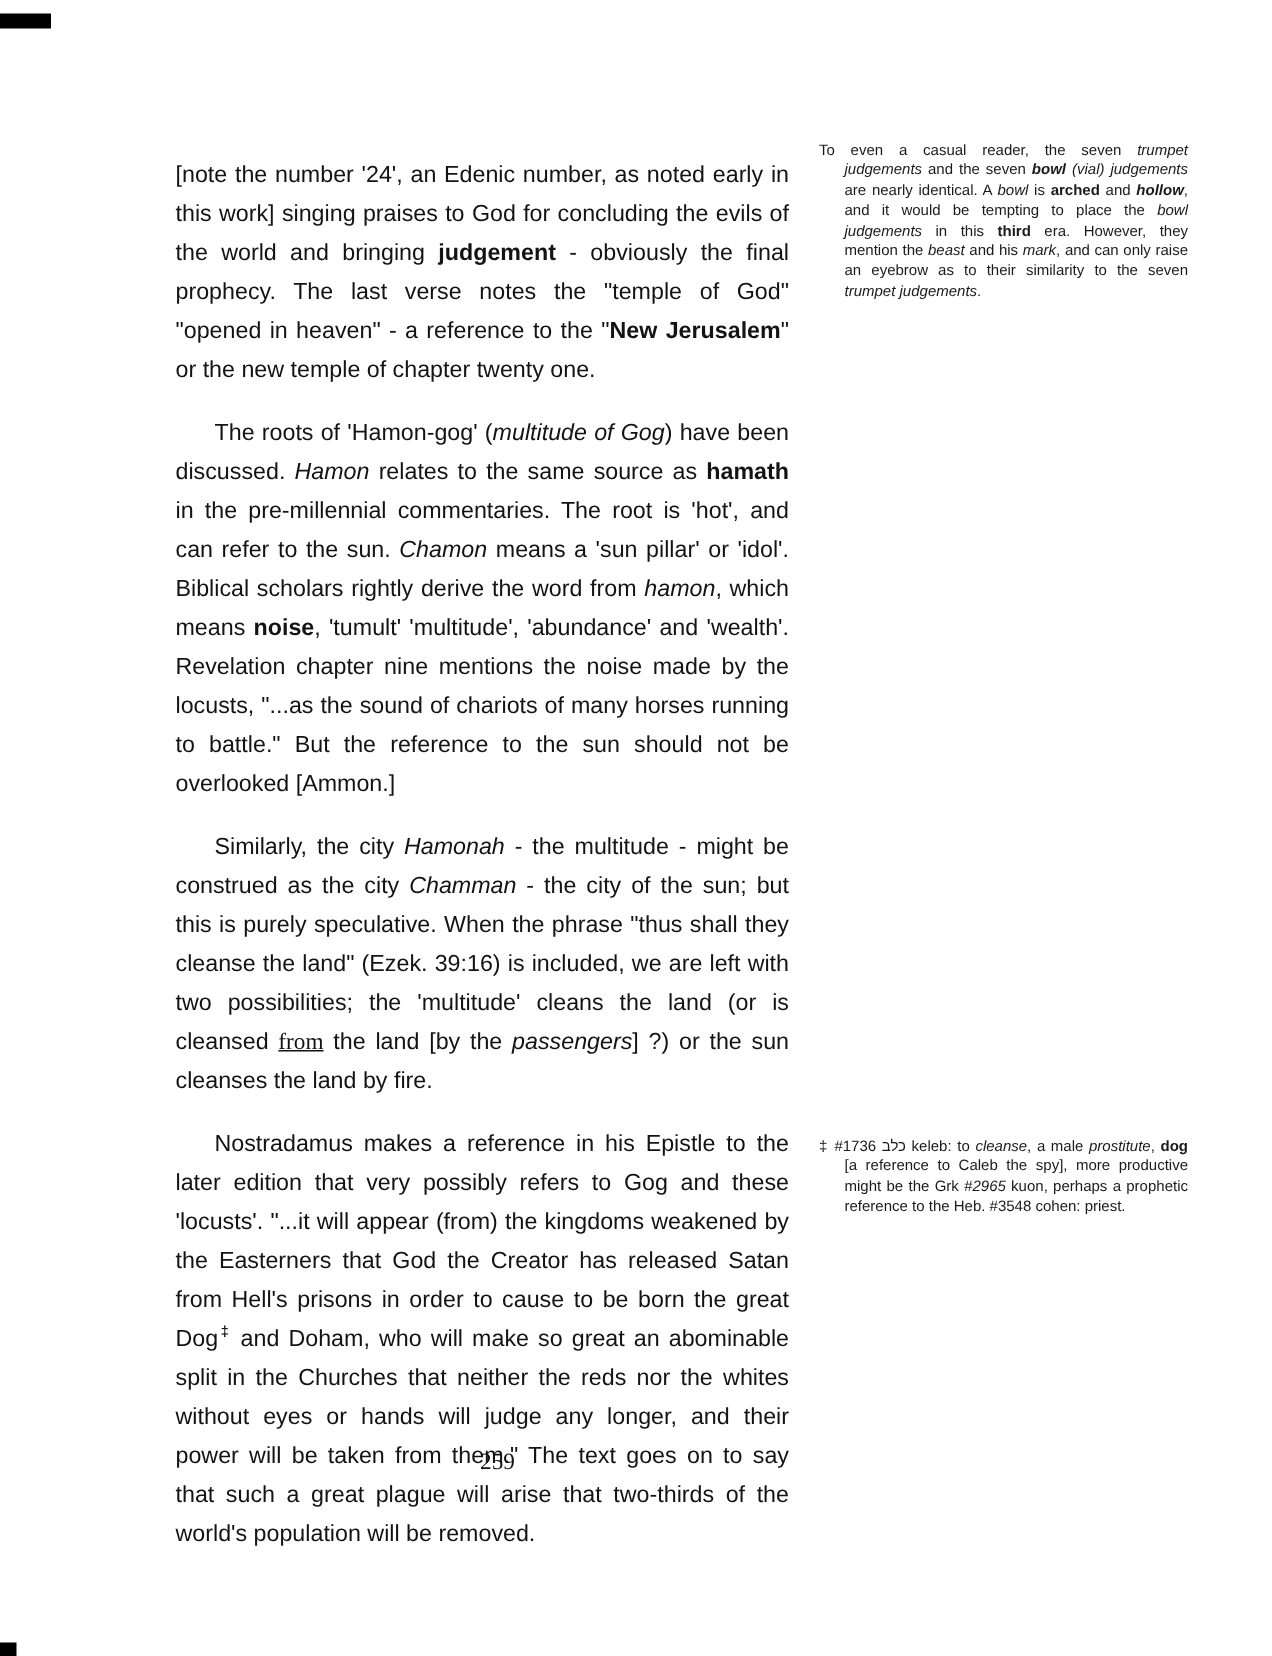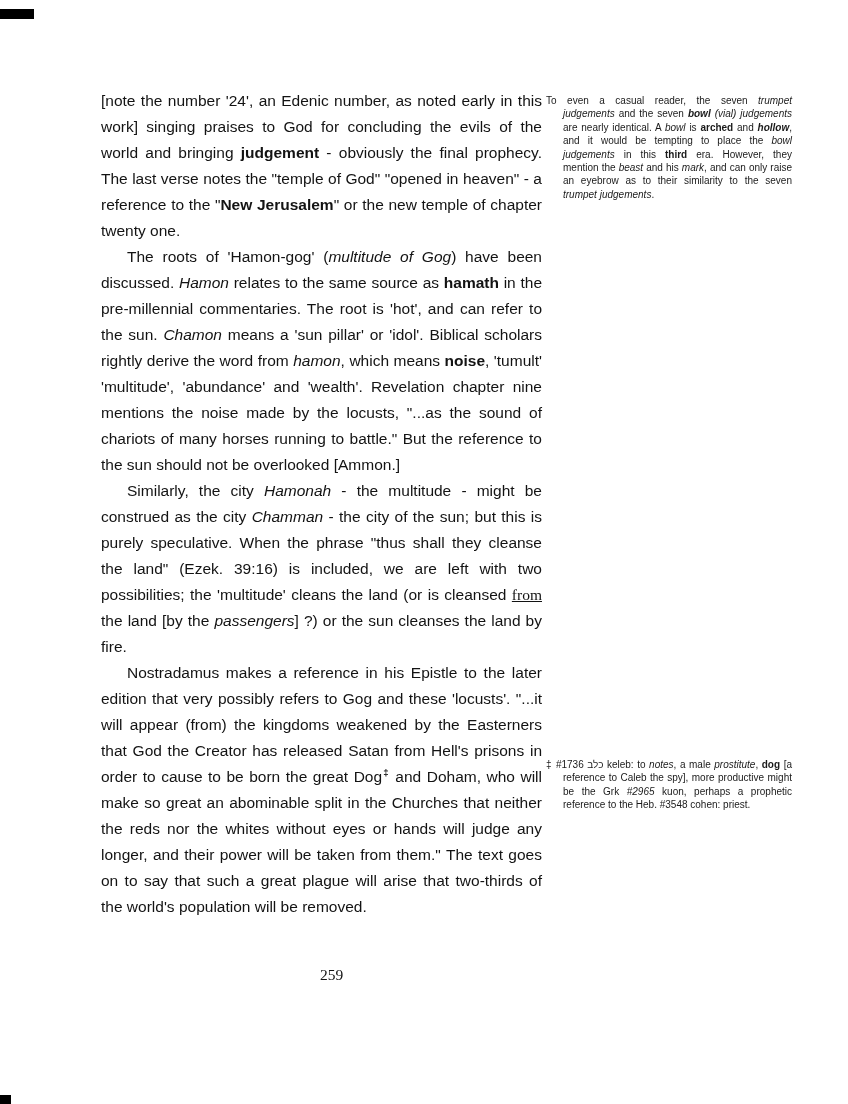--- a/index.html
+++ b/index.html
@@ -20,21 +20,21 @@
   .main-text {
     position: absolute;
     left: 101px;
     top: 88px;
     width: 441px;
     font-size: 15.5px;
     line-height: 26px;
     text-align: justify;
   }
   .main-text p {
-    margin: 0;
+    margin: 16px;
     padding: 0;
   }
   .main-text p.indent {
     text-indent: 26px;
   }
   
   .margin-note {
     position: absolute;
     left: 546px;
     width: 246px;
@@ -101,20 +101,20 @@
     <p class="indent"><span>The roots of 'Hamon-gog' (</span><span class="seg-i">multitude of Gog</span><span>) have been discussed.  </span><span class="seg-i">Hamon</span><span> relates to the same source as </span><span class="seg-b">hamath</span><span> in the pre-millennial commentaries.  The root is 'hot', and can refer to the sun.  </span><span class="seg-i">Chamon</span><span> means a 'sun pillar' or 'idol'.  Biblical scholars rightly derive the word from </span><span class="seg-i">hamon</span><span>, which means </span><span class="seg-b">noise</span><span>, 'tumult' 'multitude', 'abundance' and 'wealth'.  Revelation chapter nine mentions the noise made by the locusts, "...as the sound of chariots of many horses running to battle."  But the reference to the sun should not be overlooked [Ammon.]</span></p>
     <p class="indent"><span>Similarly, the city </span><span class="seg-i">Hamonah</span><span> - the multitude - might be construed as the city </span><span class="seg-i">Chamman</span><span> - the city of the sun;  but this is purely speculative.  When the phrase "thus shall they cleanse the land" (Ezek. 39:16) is included, we are left with two possibilities;  the 'multitude' cleans the land (or is cleansed </span><span class="seg-u">from</span><span> the land [by the </span><span class="seg-i">passengers</span><span>] ?) or the sun cleanses the land by fire.</span></p>
     <p class="indent"><span>Nostradamus makes a reference in his Epistle to the later edition that very possibly refers to Gog and these 'locusts'.  "...it will appear (from) the kingdoms weakened by the Easterners that God the Creator has released Satan from Hell's prisons in order to cause to be born the great Dog</span><span class="seg-sup">‡</span><span> and Doham, who will make so great an abominable split in the Churches that neither the reds nor the whites without eyes or hands will judge any longer, and their power will be taken from them."  The text goes on to say that such a great plague will arise that two-thirds of the world's population will be removed.</span></p>
   </div>
 
   <div class="margin-note note-1">
     <span class="note-body"><span>To even a casual reader, the seven </span><span class="seg-i">trumpet judgements</span><span> and the seven </span><span class="seg-bi">bowl</span><span class="seg-i"> (vial) judgements</span><span> are nearly identical.  A </span><span class="seg-i">bowl</span><span> is </span><span class="seg-b">arched</span><span> and </span><span class="seg-bi">hollow</span><span>, and it would be tempting to place the </span><span class="seg-i">bowl judgements</span><span> in this </span><span class="seg-b">third</span><span> era.  However, they mention the </span><span class="seg-i">beast</span><span> and his </span><span class="seg-i">mark</span><span>, and can only raise an eyebrow as to their similarity to the seven </span><span class="seg-i">trumpet judgements</span><span>.</span></span>
   </div>
 
   <div class="margin-note note-2">
-    <span class="note-body"><span>‡ #1736 כלב keleb: to </span><span class="seg-i">notes</span><span>, a male </span><span class="seg-i">prostitute</span><span>, </span><span class="seg-b">dog</span><span> [a reference to Caleb the spy], more productive might be the Grk </span><span class="seg-i">#2965</span><span> kuon, perhaps a prophetic reference to the Heb. #3548 cohen: priest.</span></span>
+    <span class="note-body"><span>‡ #1736 כלב keleb: to </span><span class="seg-i">cleanse</span><span>, a male </span><span class="seg-i">prostitute</span><span>, </span><span class="seg-b">dog</span><span> [a reference to Caleb the spy], more productive might be the Grk </span><span class="seg-i">#2965</span><span> kuon, perhaps a prophetic reference to the Heb. #3548 cohen: priest.</span></span>
   </div>
 
   <div class="page-number">259</div>
 
   <div class="scan-mark scan-mark-bottom-left"></div>
 
 </div>
 
 </body></html>

